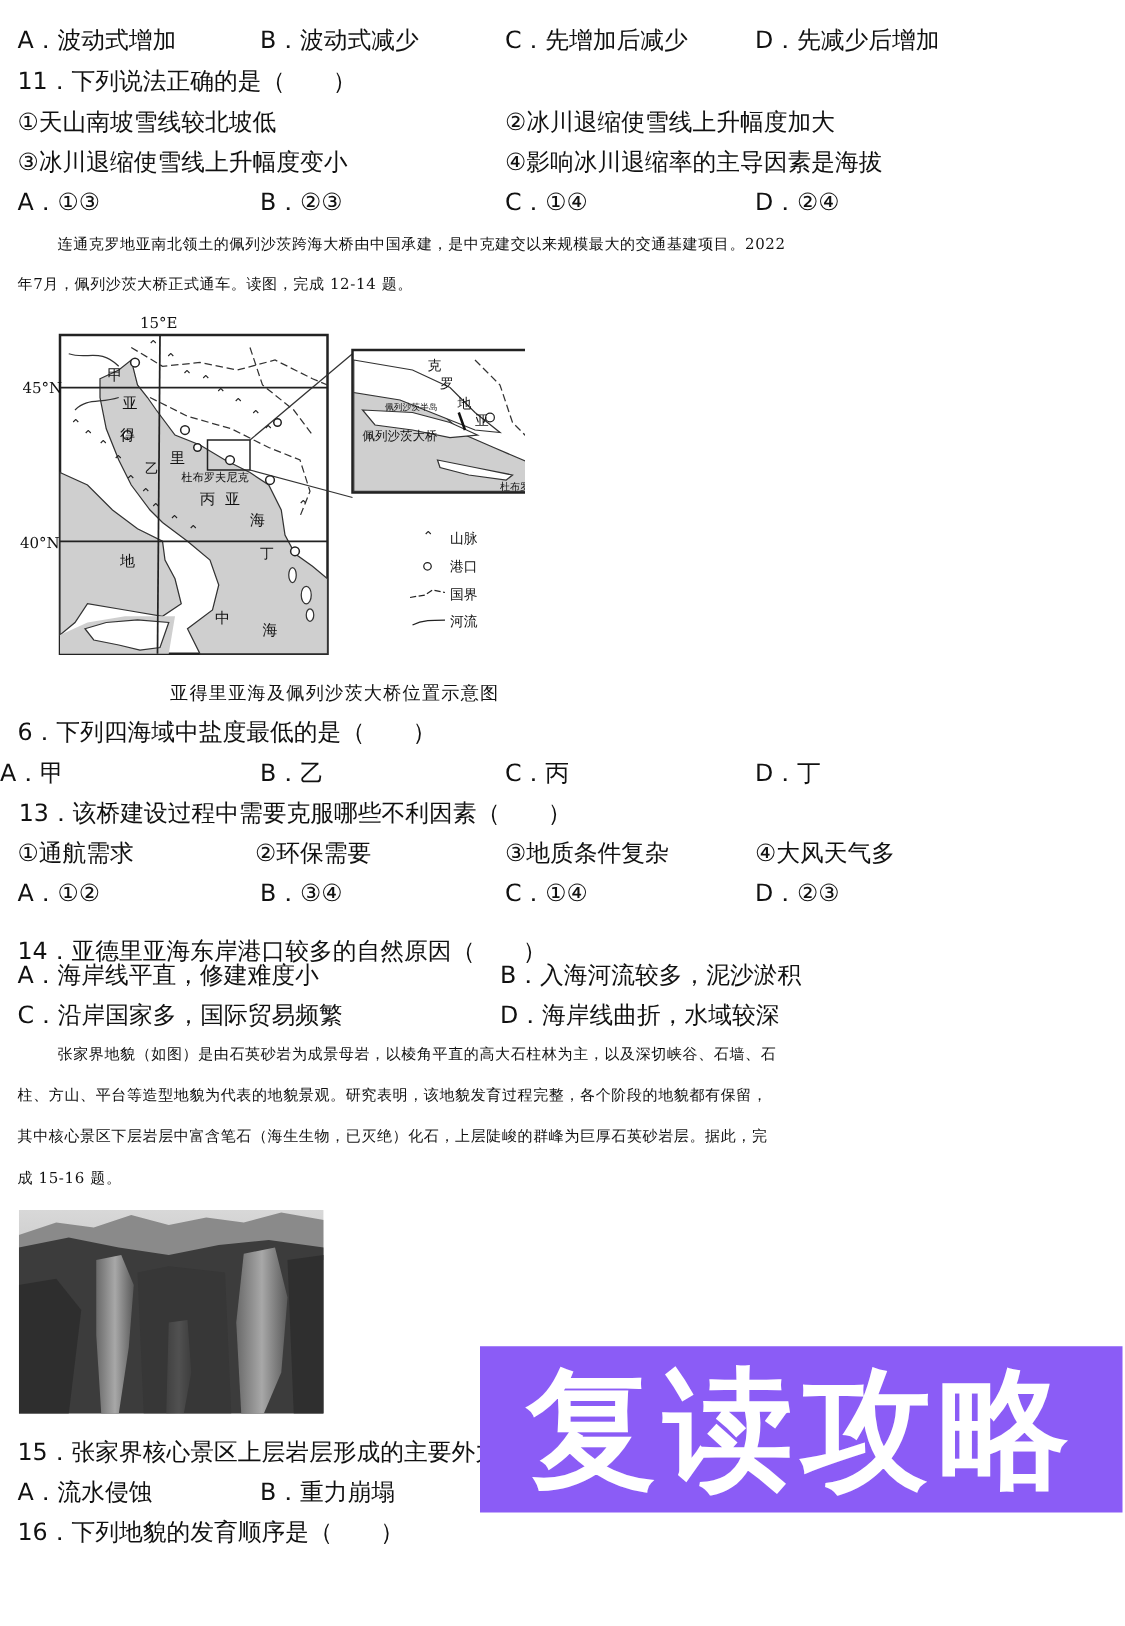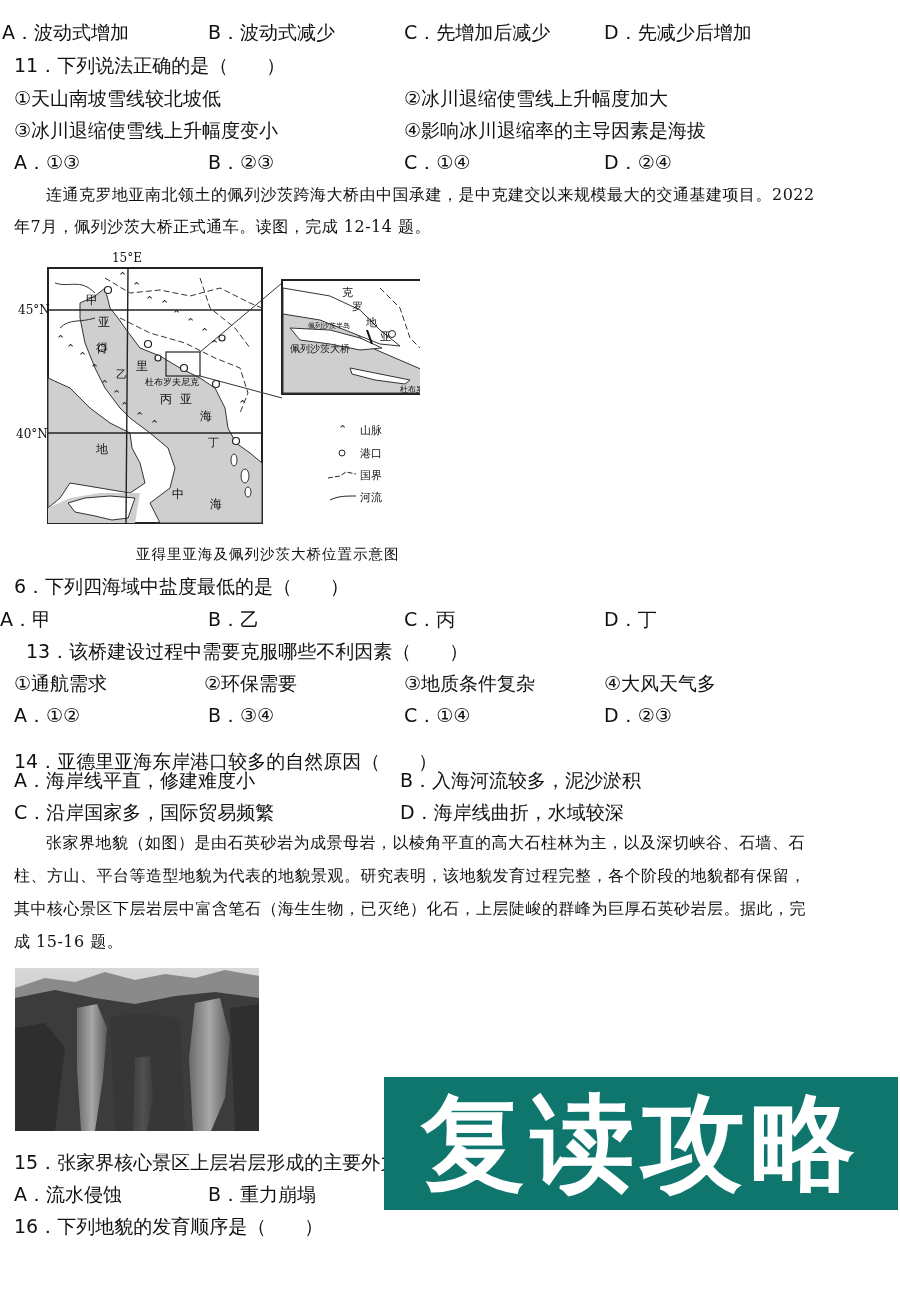--- a/index.html
+++ b/index.html
@@ -1,33 +1,33 @@
 <!DOCTYPE html>
 <html><head>
 <meta charset="utf-8">
 <style>
   html, body { margin:0; padding:0; background:#ffffff; }
   body { width:900px; height:1301px; position:relative; overflow:hidden;
          font-family: "DejaVu Sans", "Liberation Sans", sans-serif; color:#111; }
   .abs { position:absolute; white-space:nowrap; }
   .q  { font-size:19px; line-height:22px; }
-  .p  { font-family: "DejaVu Serif", "Liberation Serif", serif; font-size:16px; line-height:20px; letter-spacing:0.5px; }
+  .p  { font-family: "DejaVu Serif", "Liberation Serif", serif; font-size:12px; line-height:20px; letter-spacing:0.5px; }
   .cap{ font-family: "DejaVu Serif", "Liberation Serif", serif; font-size:14.5px; letter-spacing:1px;margin-left:28px; }
   .lbl{ font-family: "DejaVu Serif", "Liberation Serif", serif; fill:#111; }
   #map-wrap { position:absolute; left:0; top:248px; width:420px; height:290px; }
   #photo { position:absolute; left:15px; top:968px; width:244px; height:163px; overflow:hidden; }
-  #banner { position:absolute; left:384px; top:1077px; width:514px; height:133px; background:#0f766e;
+  #banner { position:absolute; left:384px; top:1077px; width:514px; height:133px; background:#8b5cf6;
             display:flex; align-items:center; justify-content:center; }
   #banner span { color:#fff; font-family:"DejaVu Sans", "Liberation Sans", sans-serif; font-weight:bold;
                  font-size:104px; letter-spacing:6px; line-height:133px; }
 </style>
 </head>
 <body>
 
-<div class="abs q" style="left:2px;top:21px">A．波动式增加</div>
+<div class="abs q" style="left:14px;top:21px">A．波动式增加</div>
 <div class="abs q" style="left:208px;top:21px">B．波动式减少</div>
 <div class="abs q" style="left:404px;top:21px">C．先增加后减少</div>
 <div class="abs q" style="left:604px;top:21px">D．先减少后增加</div>
 
 <div class="abs q" style="left:14px;top:54px">11．下列说法正确的是（　　）</div>
 <div class="abs q" style="left:14px;top:87px">①天山南坡雪线较北坡低</div>
 <div class="abs q" style="left:404px;top:87px">②冰川退缩使雪线上升幅度加大</div>
 <div class="abs q" style="left:14px;top:119px">③冰川退缩使雪线上升幅度变小</div>
 <div class="abs q" style="left:404px;top:119px">④影响冰川退缩率的主导因素是海拔</div>
 <div class="abs q" style="left:14px;top:151px">A．①③</div>
@@ -153,21 +153,21 @@
   </svg>
 </div>
 <div class="abs cap" style="left:108px;top:545px">亚得里亚海及佩列沙茨大桥位置示意图</div>
 
 <div class="abs q" style="left:14px;top:575px">6．下列四海域中盐度最低的是（　　）</div>
 <div class="abs q" style="left:0;top:608px">A．甲</div>
 <div class="abs q" style="left:208px;top:608px">B．乙</div>
 <div class="abs q" style="left:404px;top:608px">C．丙</div>
 <div class="abs q" style="left:604px;top:608px">D．丁</div>
 
-<div class="abs q" style="left:26px;top:640px">13．该桥建设过程中需要克服哪些不利因素（　　）</div>
+<div class="abs q" style="left:15px;top:640px">13．该桥建设过程中需要克服哪些不利因素（　　）</div>
 <div class="abs q" style="left:14px;top:672px">①通航需求</div>
 <div class="abs q" style="left:204px;top:672px">②环保需要</div>
 <div class="abs q" style="left:404px;top:672px">③地质条件复杂</div>
 <div class="abs q" style="left:604px;top:672px">④大风天气多</div>
 <div class="abs q" style="left:14px;top:704px">A．①②</div>
 <div class="abs q" style="left:208px;top:704px">B．③④</div>
 <div class="abs q" style="left:404px;top:704px">C．①④</div>
 <div class="abs q" style="left:604px;top:704px">D．②③</div>
 
 <div class="abs q" style="left:14px;top:750px">14．亚德里亚海东岸港口较多的自然原因（　　）</div>

